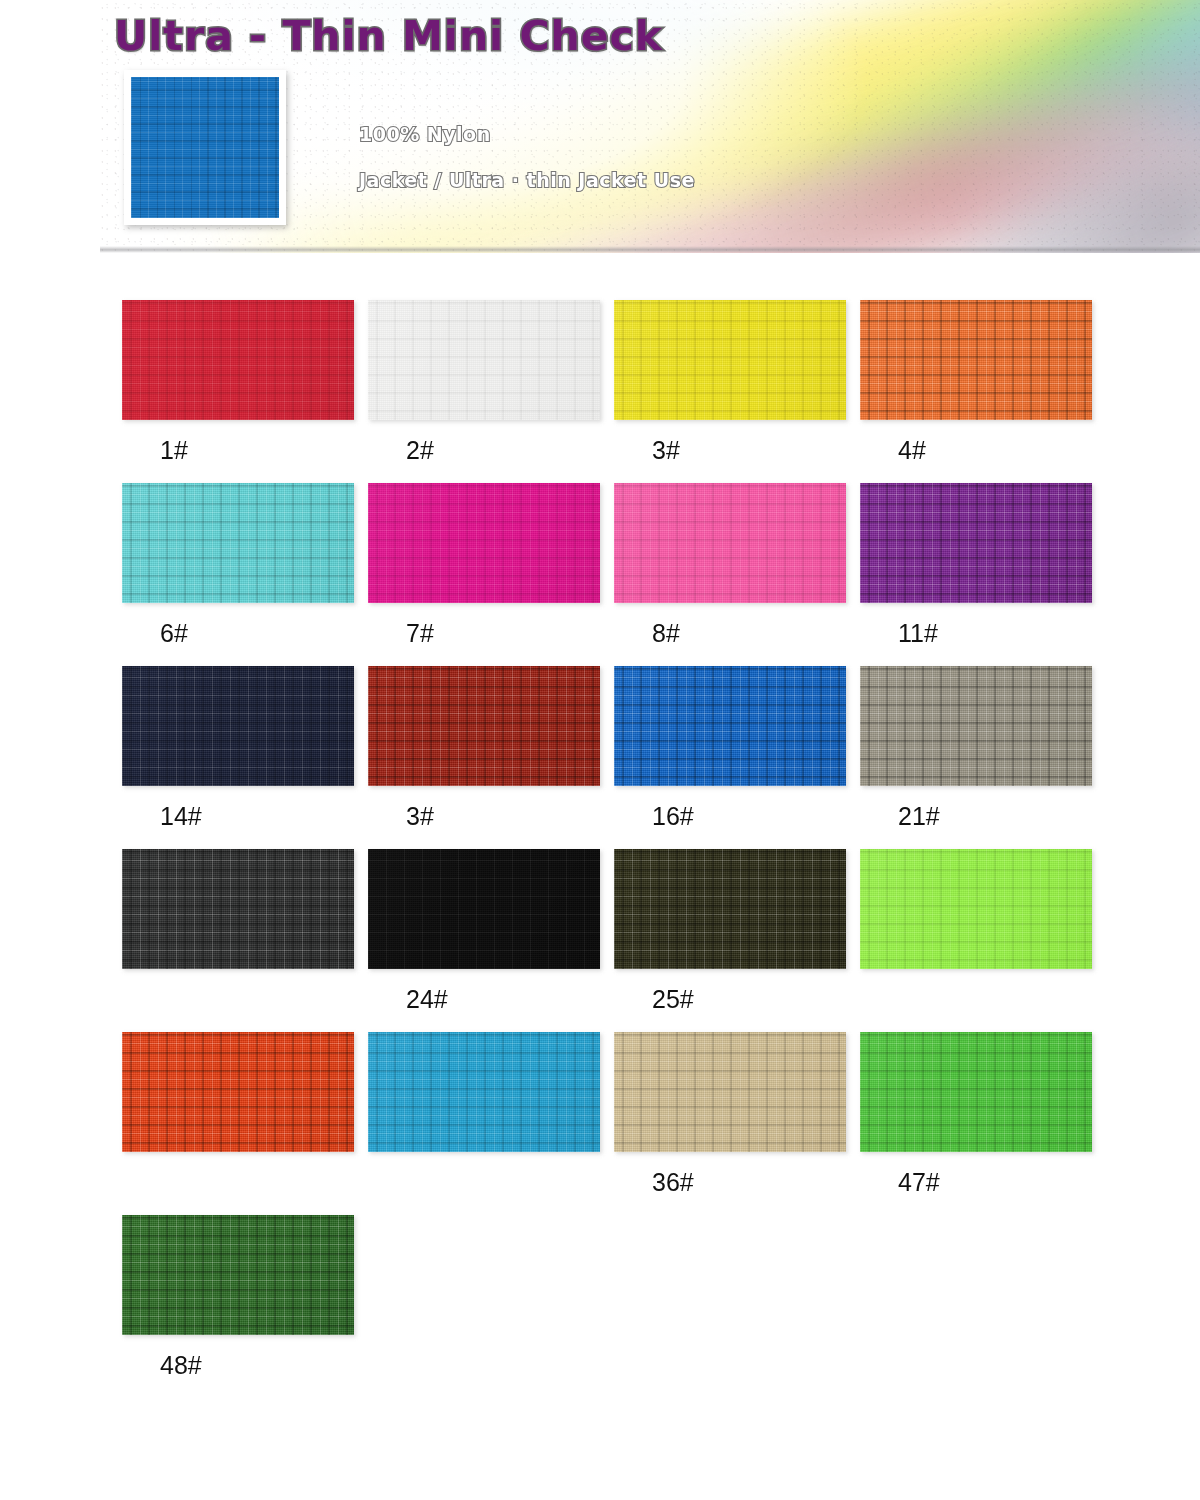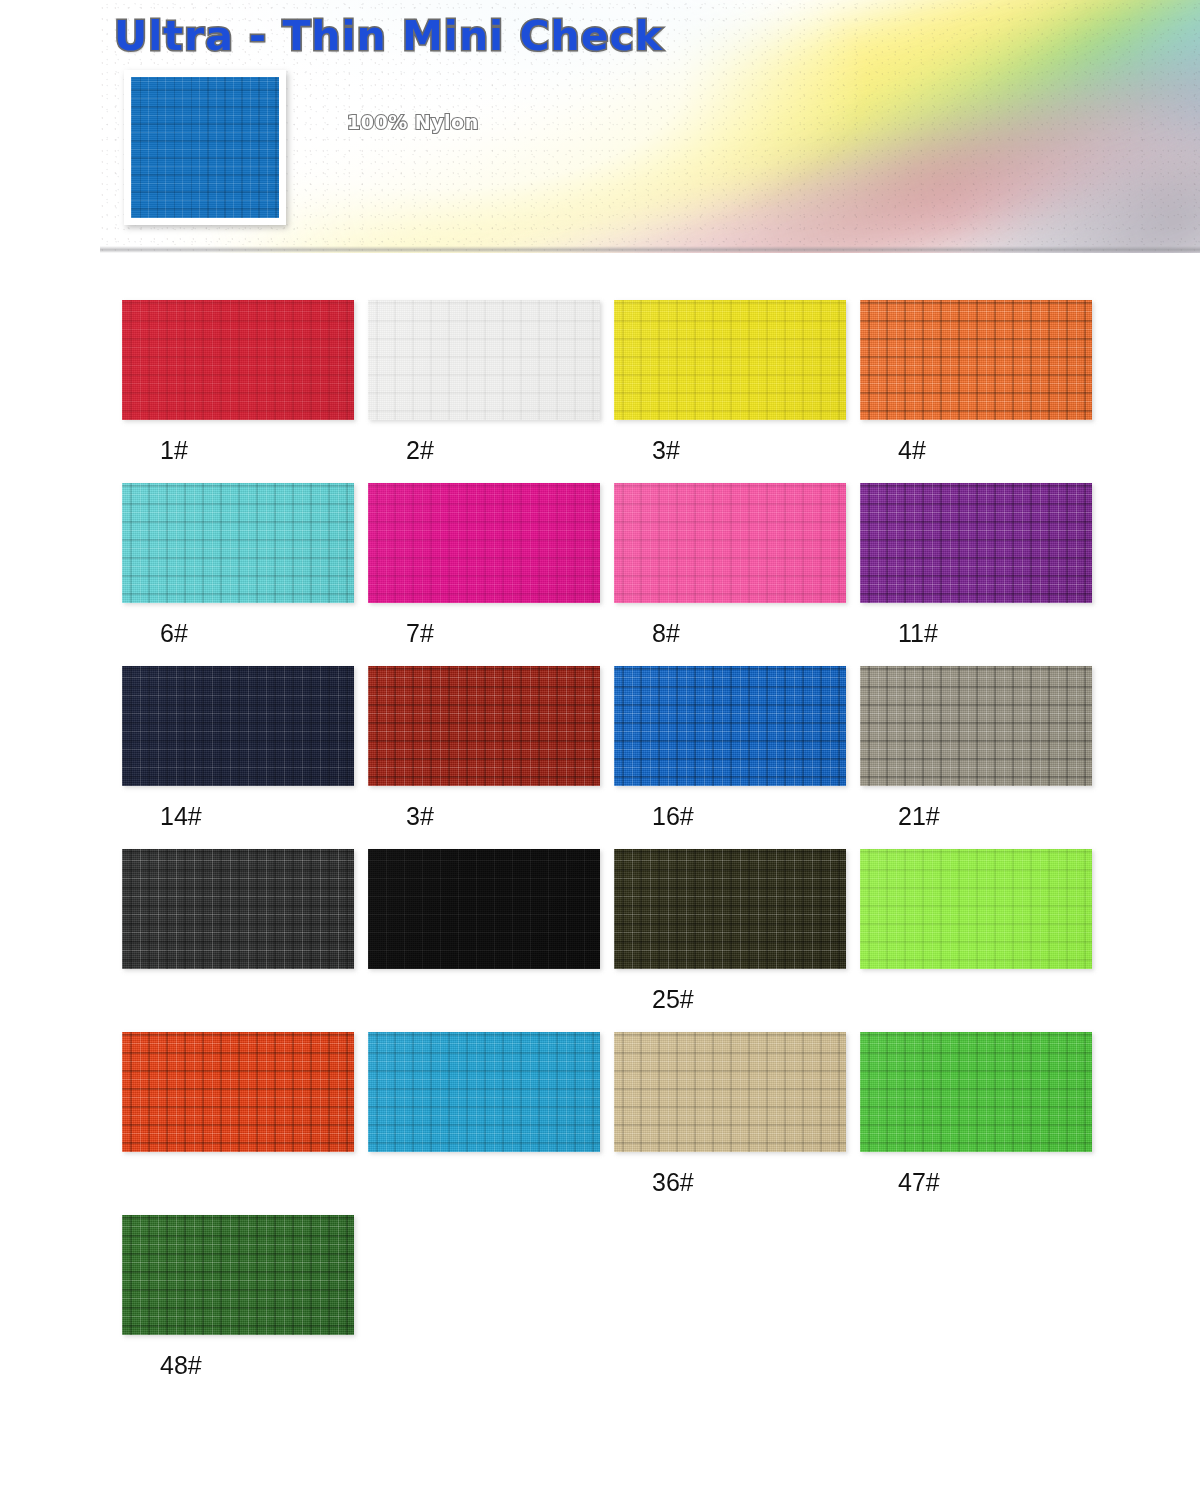--- a/index.html
+++ b/index.html
@@ -110,21 +110,21 @@
     background: linear-gradient(180deg, rgba(160,160,160,0) 0%, rgba(140,140,145,.55) 55%, rgba(255,255,255,0) 100%);
   }
 
   #banner-title {
     position: absolute;
     left: 14px;
     top: 12px;
     font-size: 41px;
     font-weight: bold;
     letter-spacing: 1px;
-    color: #1d4ed8;
+    color: #701a75;
     -webkit-text-stroke: 3.2px #6b6b6b;
     paint-order: stroke fill;
     font-family: "DejaVu Sans", sans-serif;
     white-space: nowrap;
     text-shadow: 1px 2px 2px rgba(120,120,120,.35);
   }
 
   #hero-swatch-frame {
     position: absolute;
     left: 24px;
@@ -170,21 +170,21 @@
     font-family: "DejaVu Sans", sans-serif;
     font-weight: bold;
     font-size: 19px;
     line-height: 30px;
     letter-spacing: .5px;
     color: #ffffff;
     -webkit-text-stroke: 2.2px #777777;
     paint-order: stroke fill;
     white-space: nowrap;
   }
-  #banner-specs div { margin: 4px; }
+  #banner-specs div { margin: 16px; }
 
   
   #swatch-grid {
     position: absolute;
     left: 122px;
     top: 300px;
     width: 1000px;
   }
   .swatch-row {
     display: flex;
@@ -236,20 +236,21 @@
   <div id="banner-title">Ultra  - Thin Mini Check</div>
 
   <div id="hero-swatch-frame">
     <div id="hero-swatch" style="background-color: rgb(20, 114, 192);">
       <div class="ripstop"></div>
     </div>
   </div>
 
   <div id="banner-specs">
     <div>100%  Nylon</div>
+    <div>Jacket / Ultra · thin Jacket Use</div>
   </div>
 
   <div id="banner-bottom-shadow"></div>
 </div>
 
 <div id="swatch-grid">
     <div class="swatch-row">
       <div class="swatch-cell">
         <div class="swatch-chip" style="background-color: rgb(212, 31, 51);">
           <div class="ripstop" style="background-image: repeating-linear-gradient(90deg, rgba(255, 255, 255, 0.086) 0px, rgba(255, 255, 255, 0.086) 1.3px, rgba(0, 0, 0, 0) 1.3px, rgba(0, 0, 0, 0) 8.2px, rgba(0, 0, 0, 0.075) 8.2px, rgba(0, 0, 0, 0.075) 10.2px, rgba(0, 0, 0, 0) 10.2px, rgba(0, 0, 0, 0) 18px), repeating-linear-gradient(0deg, rgba(255, 255, 255, 0.086) 0px, rgba(255, 255, 255, 0.086) 1.3px, rgba(0, 0, 0, 0) 1.3px, rgba(0, 0, 0, 0) 8.2px, rgba(0, 0, 0, 0.075) 8.2px, rgba(0, 0, 0, 0.075) 10.2px, rgba(0, 0, 0, 0) 10.2px, rgba(0, 0, 0, 0) 18px), repeating-linear-gradient(0deg, rgba(255, 255, 255, 0.043) 0px, rgba(255, 255, 255, 0.043) 1px, rgba(0, 0, 0, 0.043) 1px, rgba(0, 0, 0, 0.043) 2px), repeating-linear-gradient(90deg, rgba(255, 255, 255, 0.03) 0px, rgba(255, 255, 255, 0.03) 1px, rgba(0, 0, 0, 0.03) 1px, rgba(0, 0, 0, 0.03) 2px), linear-gradient(120deg, rgba(232, 51, 74, 0.22) 0%, rgba(0, 0, 0, 0) 38%, rgba(0, 0, 0, 0) 62%, rgba(168, 22, 42, 0.2) 100%);"></div>
@@ -330,20 +331,21 @@
     <div class="swatch-row">
       <div class="swatch-cell">
         <div class="swatch-chip" style="background-color: rgb(42, 43, 43);">
           <div class="ripstop" style="background-image: repeating-linear-gradient(90deg, rgba(255, 255, 255, 0.18) 0px, rgba(255, 255, 255, 0.18) 1.3px, rgba(0, 0, 0, 0) 1.3px, rgba(0, 0, 0, 0) 8.2px, rgba(0, 0, 0, 0.22) 8.2px, rgba(0, 0, 0, 0.22) 10.2px, rgba(0, 0, 0, 0) 10.2px, rgba(0, 0, 0, 0) 18px), repeating-linear-gradient(0deg, rgba(255, 255, 255, 0.18) 0px, rgba(255, 255, 255, 0.18) 1.3px, rgba(0, 0, 0, 0) 1.3px, rgba(0, 0, 0, 0) 8.2px, rgba(0, 0, 0, 0.22) 8.2px, rgba(0, 0, 0, 0.22) 10.2px, rgba(0, 0, 0, 0) 10.2px, rgba(0, 0, 0, 0) 18px), repeating-linear-gradient(0deg, rgba(255, 255, 255, 0.075) 0px, rgba(255, 255, 255, 0.075) 1px, rgba(0, 0, 0, 0.075) 1px, rgba(0, 0, 0, 0.075) 2px), repeating-linear-gradient(90deg, rgba(255, 255, 255, 0.05) 0px, rgba(255, 255, 255, 0.05) 1px, rgba(0, 0, 0, 0.05) 1px, rgba(0, 0, 0, 0.05) 2px), linear-gradient(120deg, rgba(62, 64, 64, 0.22) 0%, rgba(0, 0, 0, 0) 38%, rgba(0, 0, 0, 0) 62%, rgba(21, 22, 22, 0.2) 100%);"></div>
         </div>
       </div>
       <div class="swatch-cell">
         <div class="swatch-chip" style="background-color: rgb(10, 10, 10);">
           <div class="ripstop" style="background-image: repeating-linear-gradient(90deg, rgba(255, 255, 255, 0.05) 0px, rgba(255, 255, 255, 0.05) 1.3px, rgba(0, 0, 0, 0) 1.3px, rgba(0, 0, 0, 0) 8.2px, rgba(0, 0, 0, 0.035) 8.2px, rgba(0, 0, 0, 0.035) 10.2px, rgba(0, 0, 0, 0) 10.2px, rgba(0, 0, 0, 0) 18px), repeating-linear-gradient(0deg, rgba(255, 255, 255, 0.05) 0px, rgba(255, 255, 255, 0.05) 1.3px, rgba(0, 0, 0, 0) 1.3px, rgba(0, 0, 0, 0) 8.2px, rgba(0, 0, 0, 0.035) 8.2px, rgba(0, 0, 0, 0.035) 10.2px, rgba(0, 0, 0, 0) 10.2px, rgba(0, 0, 0, 0) 18px), repeating-linear-gradient(0deg, rgba(255, 255, 255, 0.027) 0px, rgba(255, 255, 255, 0.027) 1px, rgba(0, 0, 0, 0.027) 1px, rgba(0, 0, 0, 0.027) 2px), repeating-linear-gradient(90deg, rgba(255, 255, 255, 0.02) 0px, rgba(255, 255, 255, 0.02) 1px, rgba(0, 0, 0, 0.02) 1px, rgba(0, 0, 0, 0.02) 2px), linear-gradient(120deg, rgba(28, 28, 28, 0.22) 0%, rgba(0, 0, 0, 0) 38%, rgba(0, 0, 0, 0) 62%, rgba(0, 0, 0, 0.2) 100%);"></div>
         </div>
+        <div class="swatch-label">24#</div>
       </div>
       <div class="swatch-cell">
         <div class="swatch-chip" style="background-color: rgb(42, 42, 20);">
           <div class="ripstop" style="background-image: repeating-linear-gradient(90deg, rgba(255, 255, 255, 0.18) 0px, rgba(255, 255, 255, 0.18) 1.3px, rgba(0, 0, 0, 0) 1.3px, rgba(0, 0, 0, 0) 8.2px, rgba(0, 0, 0, 0.22) 8.2px, rgba(0, 0, 0, 0.22) 10.2px, rgba(0, 0, 0, 0) 10.2px, rgba(0, 0, 0, 0) 18px), repeating-linear-gradient(0deg, rgba(255, 255, 255, 0.18) 0px, rgba(255, 255, 255, 0.18) 1.3px, rgba(0, 0, 0, 0) 1.3px, rgba(0, 0, 0, 0) 8.2px, rgba(0, 0, 0, 0.22) 8.2px, rgba(0, 0, 0, 0.22) 10.2px, rgba(0, 0, 0, 0) 10.2px, rgba(0, 0, 0, 0) 18px), repeating-linear-gradient(0deg, rgba(255, 255, 255, 0.075) 0px, rgba(255, 255, 255, 0.075) 1px, rgba(0, 0, 0, 0.075) 1px, rgba(0, 0, 0, 0.075) 2px), repeating-linear-gradient(90deg, rgba(255, 255, 255, 0.05) 0px, rgba(255, 255, 255, 0.05) 1px, rgba(0, 0, 0, 0.05) 1px, rgba(0, 0, 0, 0.05) 2px), linear-gradient(120deg, rgba(61, 61, 32, 0.22) 0%, rgba(0, 0, 0, 0) 38%, rgba(0, 0, 0, 0) 62%, rgba(20, 20, 8, 0.2) 100%);"></div>
         </div>
         <div class="swatch-label">25#</div>
       </div>
       <div class="swatch-cell">
         <div class="swatch-chip" style="background-color: rgb(152, 243, 72);">
           <div class="ripstop" style="background-image: repeating-linear-gradient(90deg, rgba(255, 255, 255, 0.086) 0px, rgba(255, 255, 255, 0.086) 1.3px, rgba(0, 0, 0, 0) 1.3px, rgba(0, 0, 0, 0) 8.2px, rgba(0, 0, 0, 0.075) 8.2px, rgba(0, 0, 0, 0.075) 10.2px, rgba(0, 0, 0, 0) 10.2px, rgba(0, 0, 0, 0) 18px), repeating-linear-gradient(0deg, rgba(255, 255, 255, 0.086) 0px, rgba(255, 255, 255, 0.086) 1.3px, rgba(0, 0, 0, 0) 1.3px, rgba(0, 0, 0, 0) 8.2px, rgba(0, 0, 0, 0.075) 8.2px, rgba(0, 0, 0, 0.075) 10.2px, rgba(0, 0, 0, 0) 10.2px, rgba(0, 0, 0, 0) 18px), repeating-linear-gradient(0deg, rgba(255, 255, 255, 0.043) 0px, rgba(255, 255, 255, 0.043) 1px, rgba(0, 0, 0, 0.043) 1px, rgba(0, 0, 0, 0.043) 2px), repeating-linear-gradient(90deg, rgba(255, 255, 255, 0.03) 0px, rgba(255, 255, 255, 0.03) 1px, rgba(0, 0, 0, 0.03) 1px, rgba(0, 0, 0, 0.03) 2px), linear-gradient(120deg, rgba(180, 248, 110, 0.22) 0%, rgba(0, 0, 0, 0) 38%, rgba(0, 0, 0, 0) 62%, rgba(118, 208, 34, 0.2) 100%);"></div>

